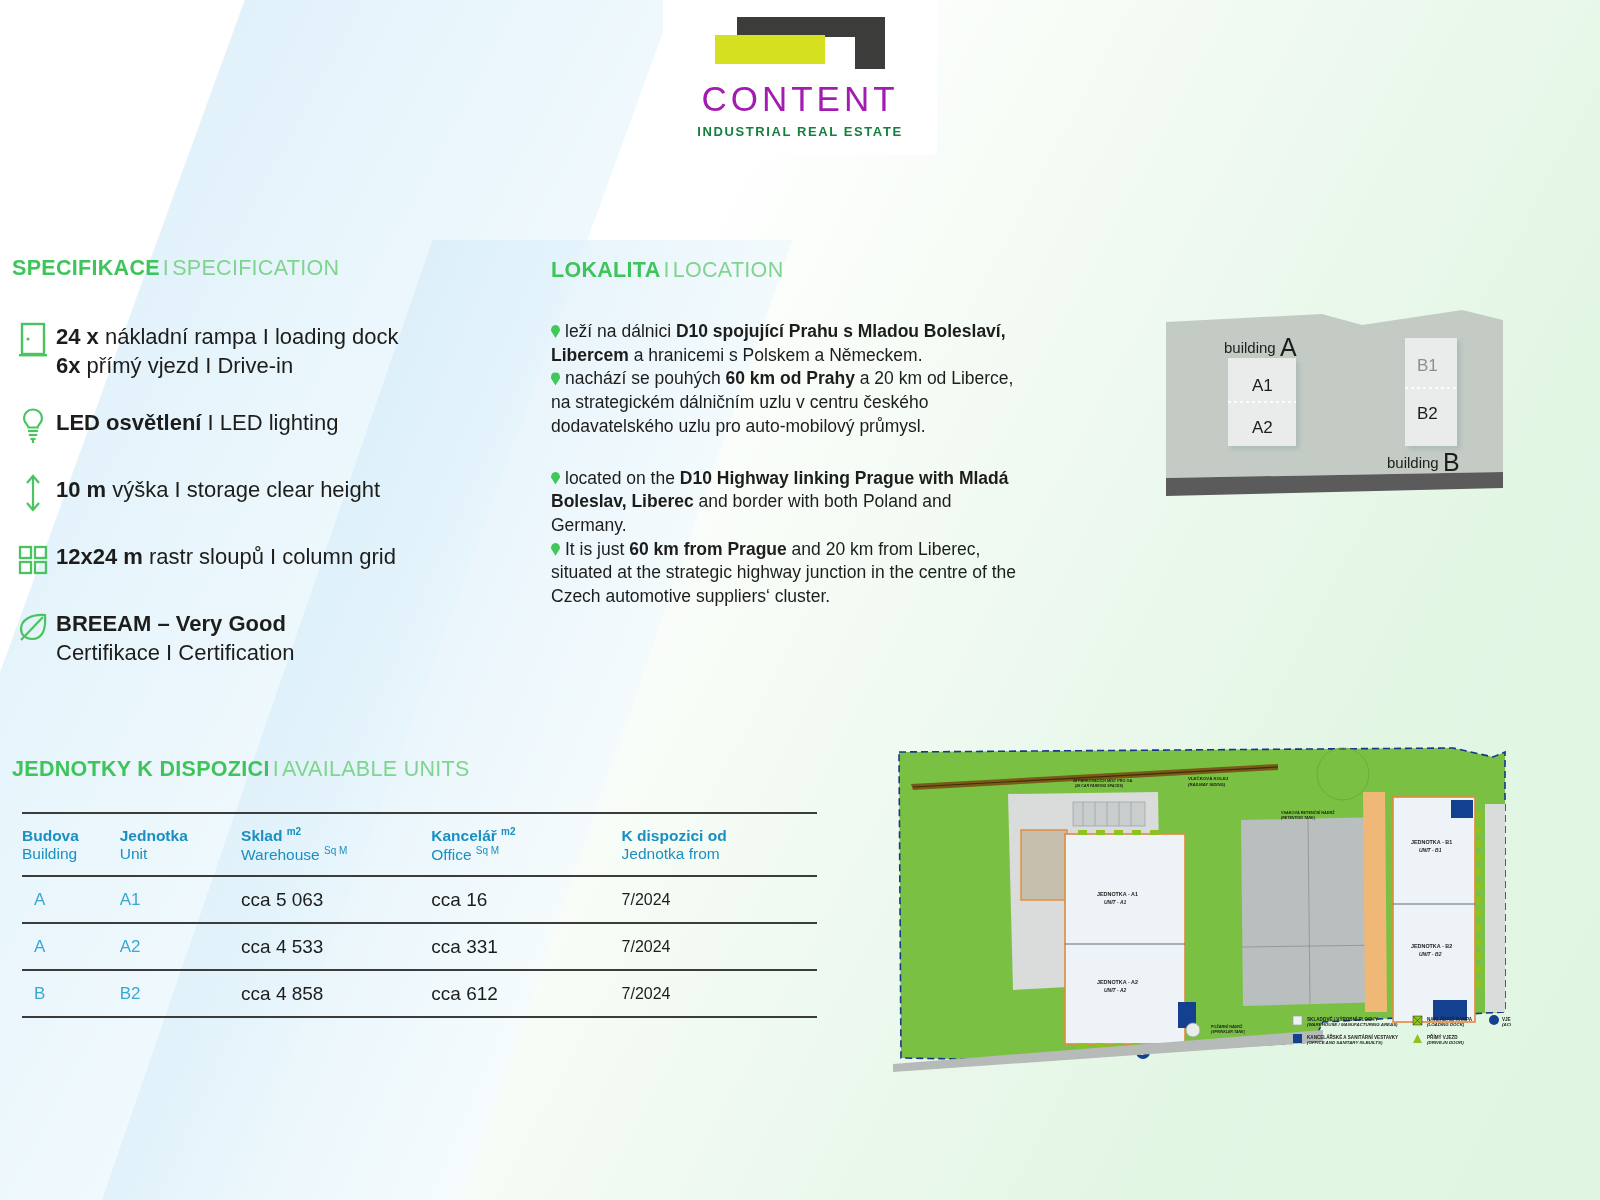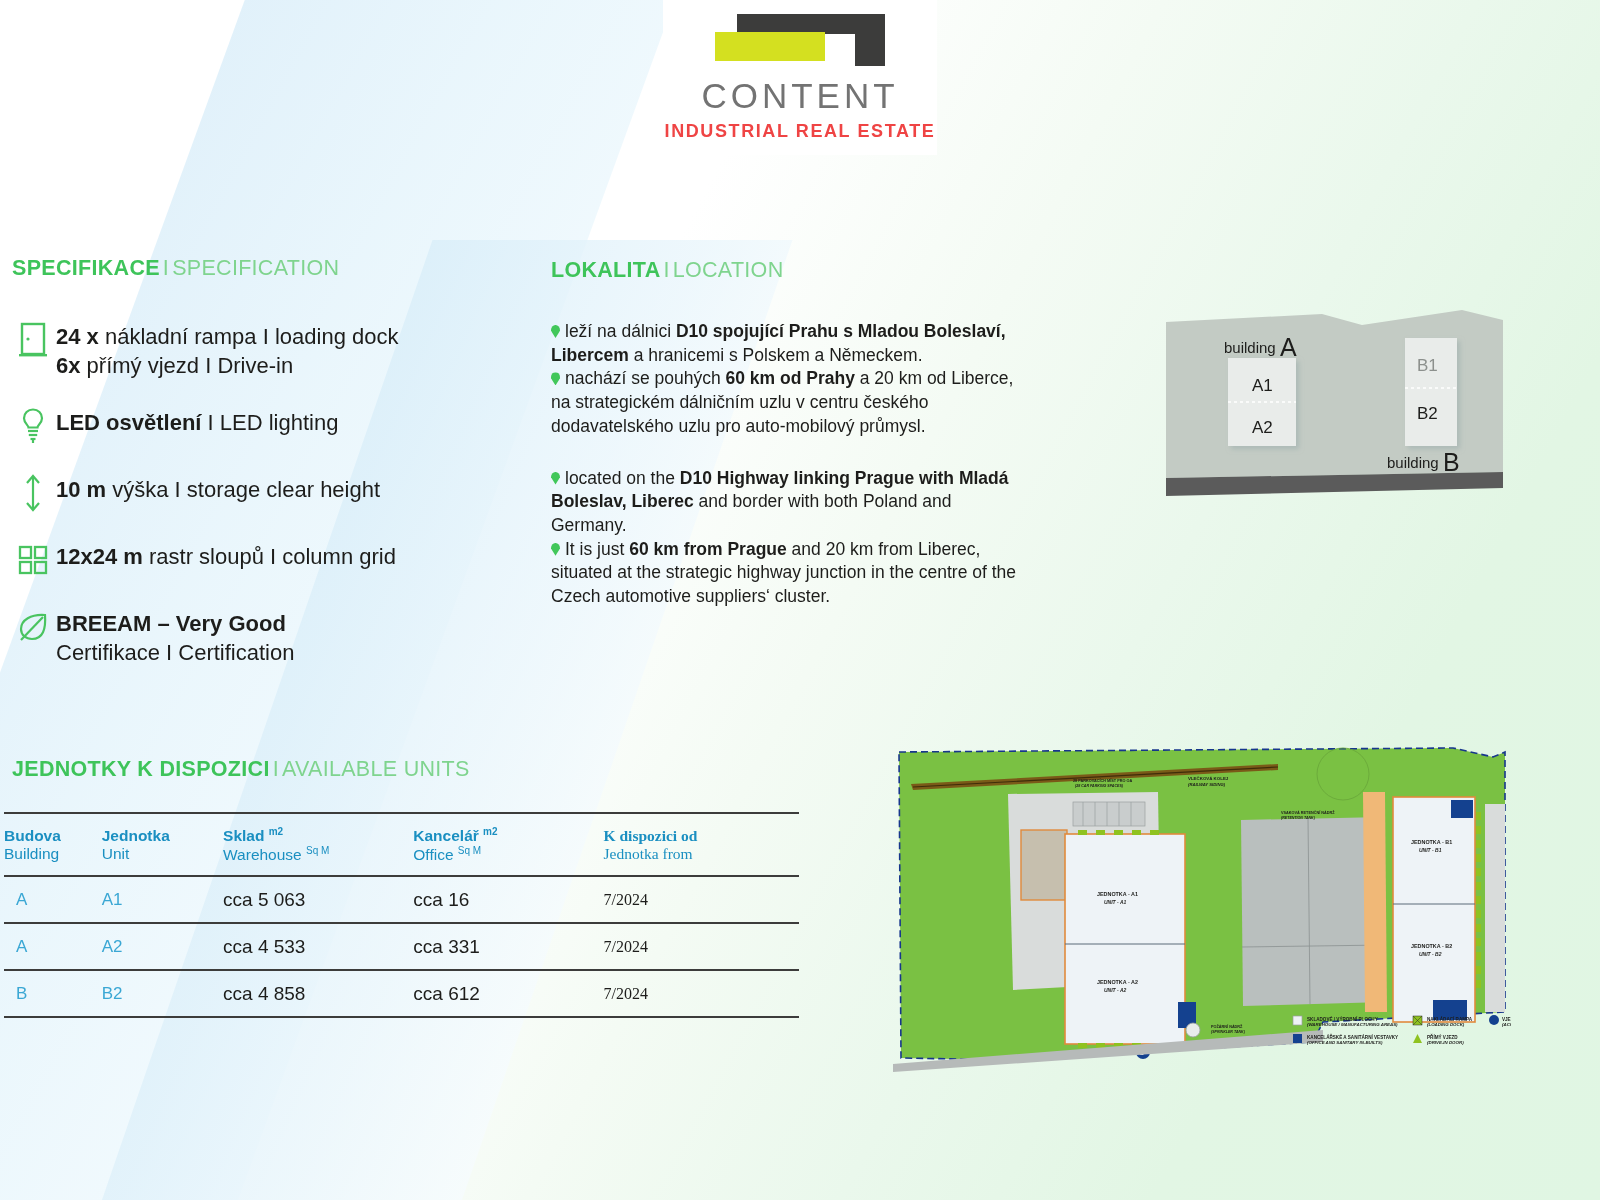--- a/index.html
+++ b/index.html
@@ -59,25 +59,25 @@
   }
   .logo-dark-right {
     position: absolute; right: 0; top: 0;
     width: 30px; height: 52px; background: #3c3c3b;
   }
   .logo-green {
     position: absolute; left: 0; top: 18px;
     width: 110px; height: 29px; background: #d4e020;
   }
   .logo-word {
-    font-size: 35px; letter-spacing: 4px; color: #737373;
+    font-size: 35px; letter-spacing: 4px; color: #a21caf;
     font-weight: 400; margin-top: 2px;
   }
   .logo-sub {
-    font-size: 18px; letter-spacing: 1.6px; color: #ef4444;
+    font-size: 13px; letter-spacing: 1.6px; color: #15803d;
     font-weight: 600; margin-top: 5px;
   }
 
   
   .sec-head { font-size: 21.5px; letter-spacing: .3px; white-space: nowrap; }
   .sec-head .cz { color: #3ec45a; font-weight: 700; }
   .sec-head .sep { color: #7fd48e; font-weight: 400; padding: 0 3px; }
   .sec-head .en { color: #7fd48e; font-weight: 400; }
 
   
@@ -107,38 +107,38 @@
     clip-path: polygon(50% 100%, 0% 45%, 0% 0%, 100% 0%, 100% 45%);
   }
   .loc-gap { height: 28px; }
 
   
   #bld-wrap { position: absolute; left: 1162px; top: 300px; width: 345px; height: 205px; }
 
   
   #units-head { position: absolute; left: 12px; top: 757px; }
   #units-table {
-    position: absolute; left: 4px; top: 812px;
+    position: absolute; left: 22px; top: 812px;
     width: 795px; border-collapse: collapse;
   }
   #units-table th, #units-table td { text-align: left; vertical-align: middle; }
   #units-table thead th { padding: 12px 0 11px 0; }
   #units-table thead tr { border-top: 2.5px solid #3c3c3b; border-bottom: 2px solid #3c3c3b; }
   #units-table tbody tr { border-bottom: 2px solid #3c3c3b; height: 47px; }
   .th-cz { color: #1a8fc1; font-weight: 700; font-size: 15.5px; display:block; }
   .th-en { color: #1a8fc1; font-weight: 400; font-size: 15.5px; display:block; }
   .th-cz sup, .th-en sup { font-size: 10px; margin-top: 8px; }
   .cell-blue { color: #3aa7d4; font-size: 17px; }
   .cell-dark { color: #1d1d1b; font-size: 19px; font-weight: 400; }
   .cell-date { color: #1d1d1b; font-size: 16px; }
   .col1 { width: 95px; padding-left: 12px; }
   .col2 { width: 118px; }
   .col3 { width: 185px; }
   .col4 { width: 185px; }
-  .col5 { width: 190px; font-family: Liberation Serif, serif; }
+  .col5 { width: 190px; }
 
   
   #siteplan { position: absolute; left: 893px; top: 712px; width: 618px; height: 360px; }
 </style>
 </head>
 <body>
 
 <div id="page">
 
   <div class="white-wedge"></div>

